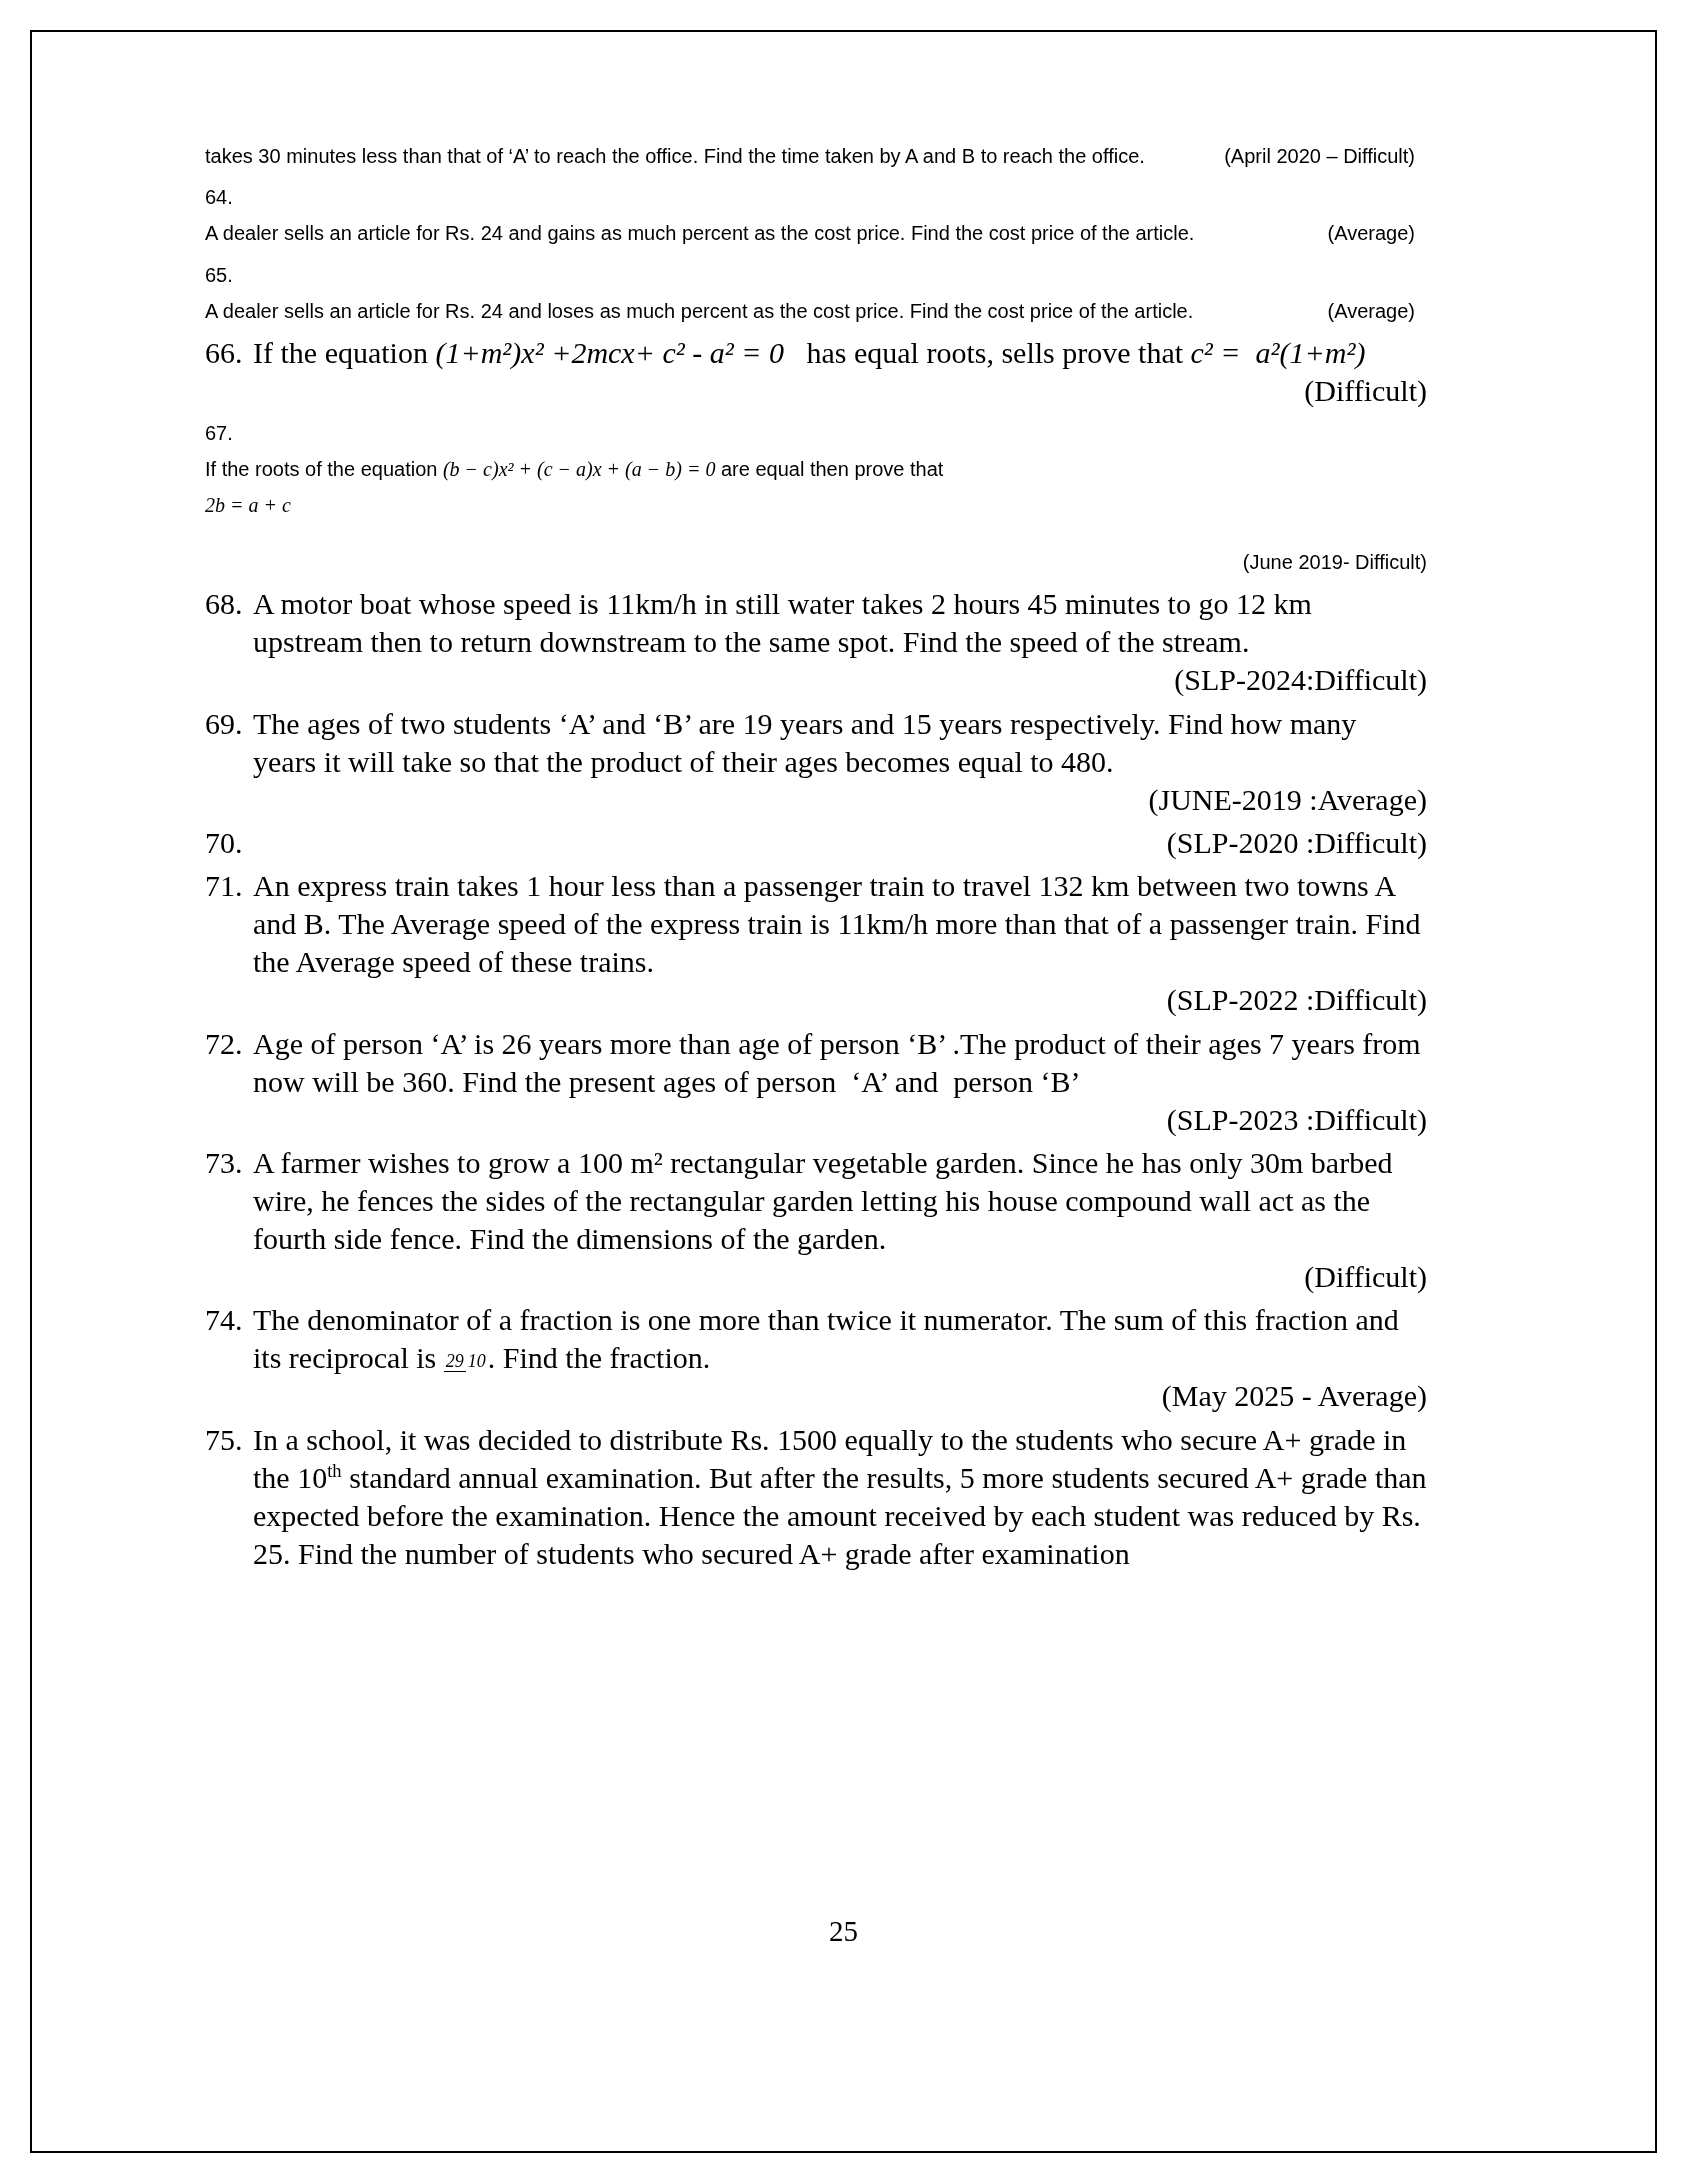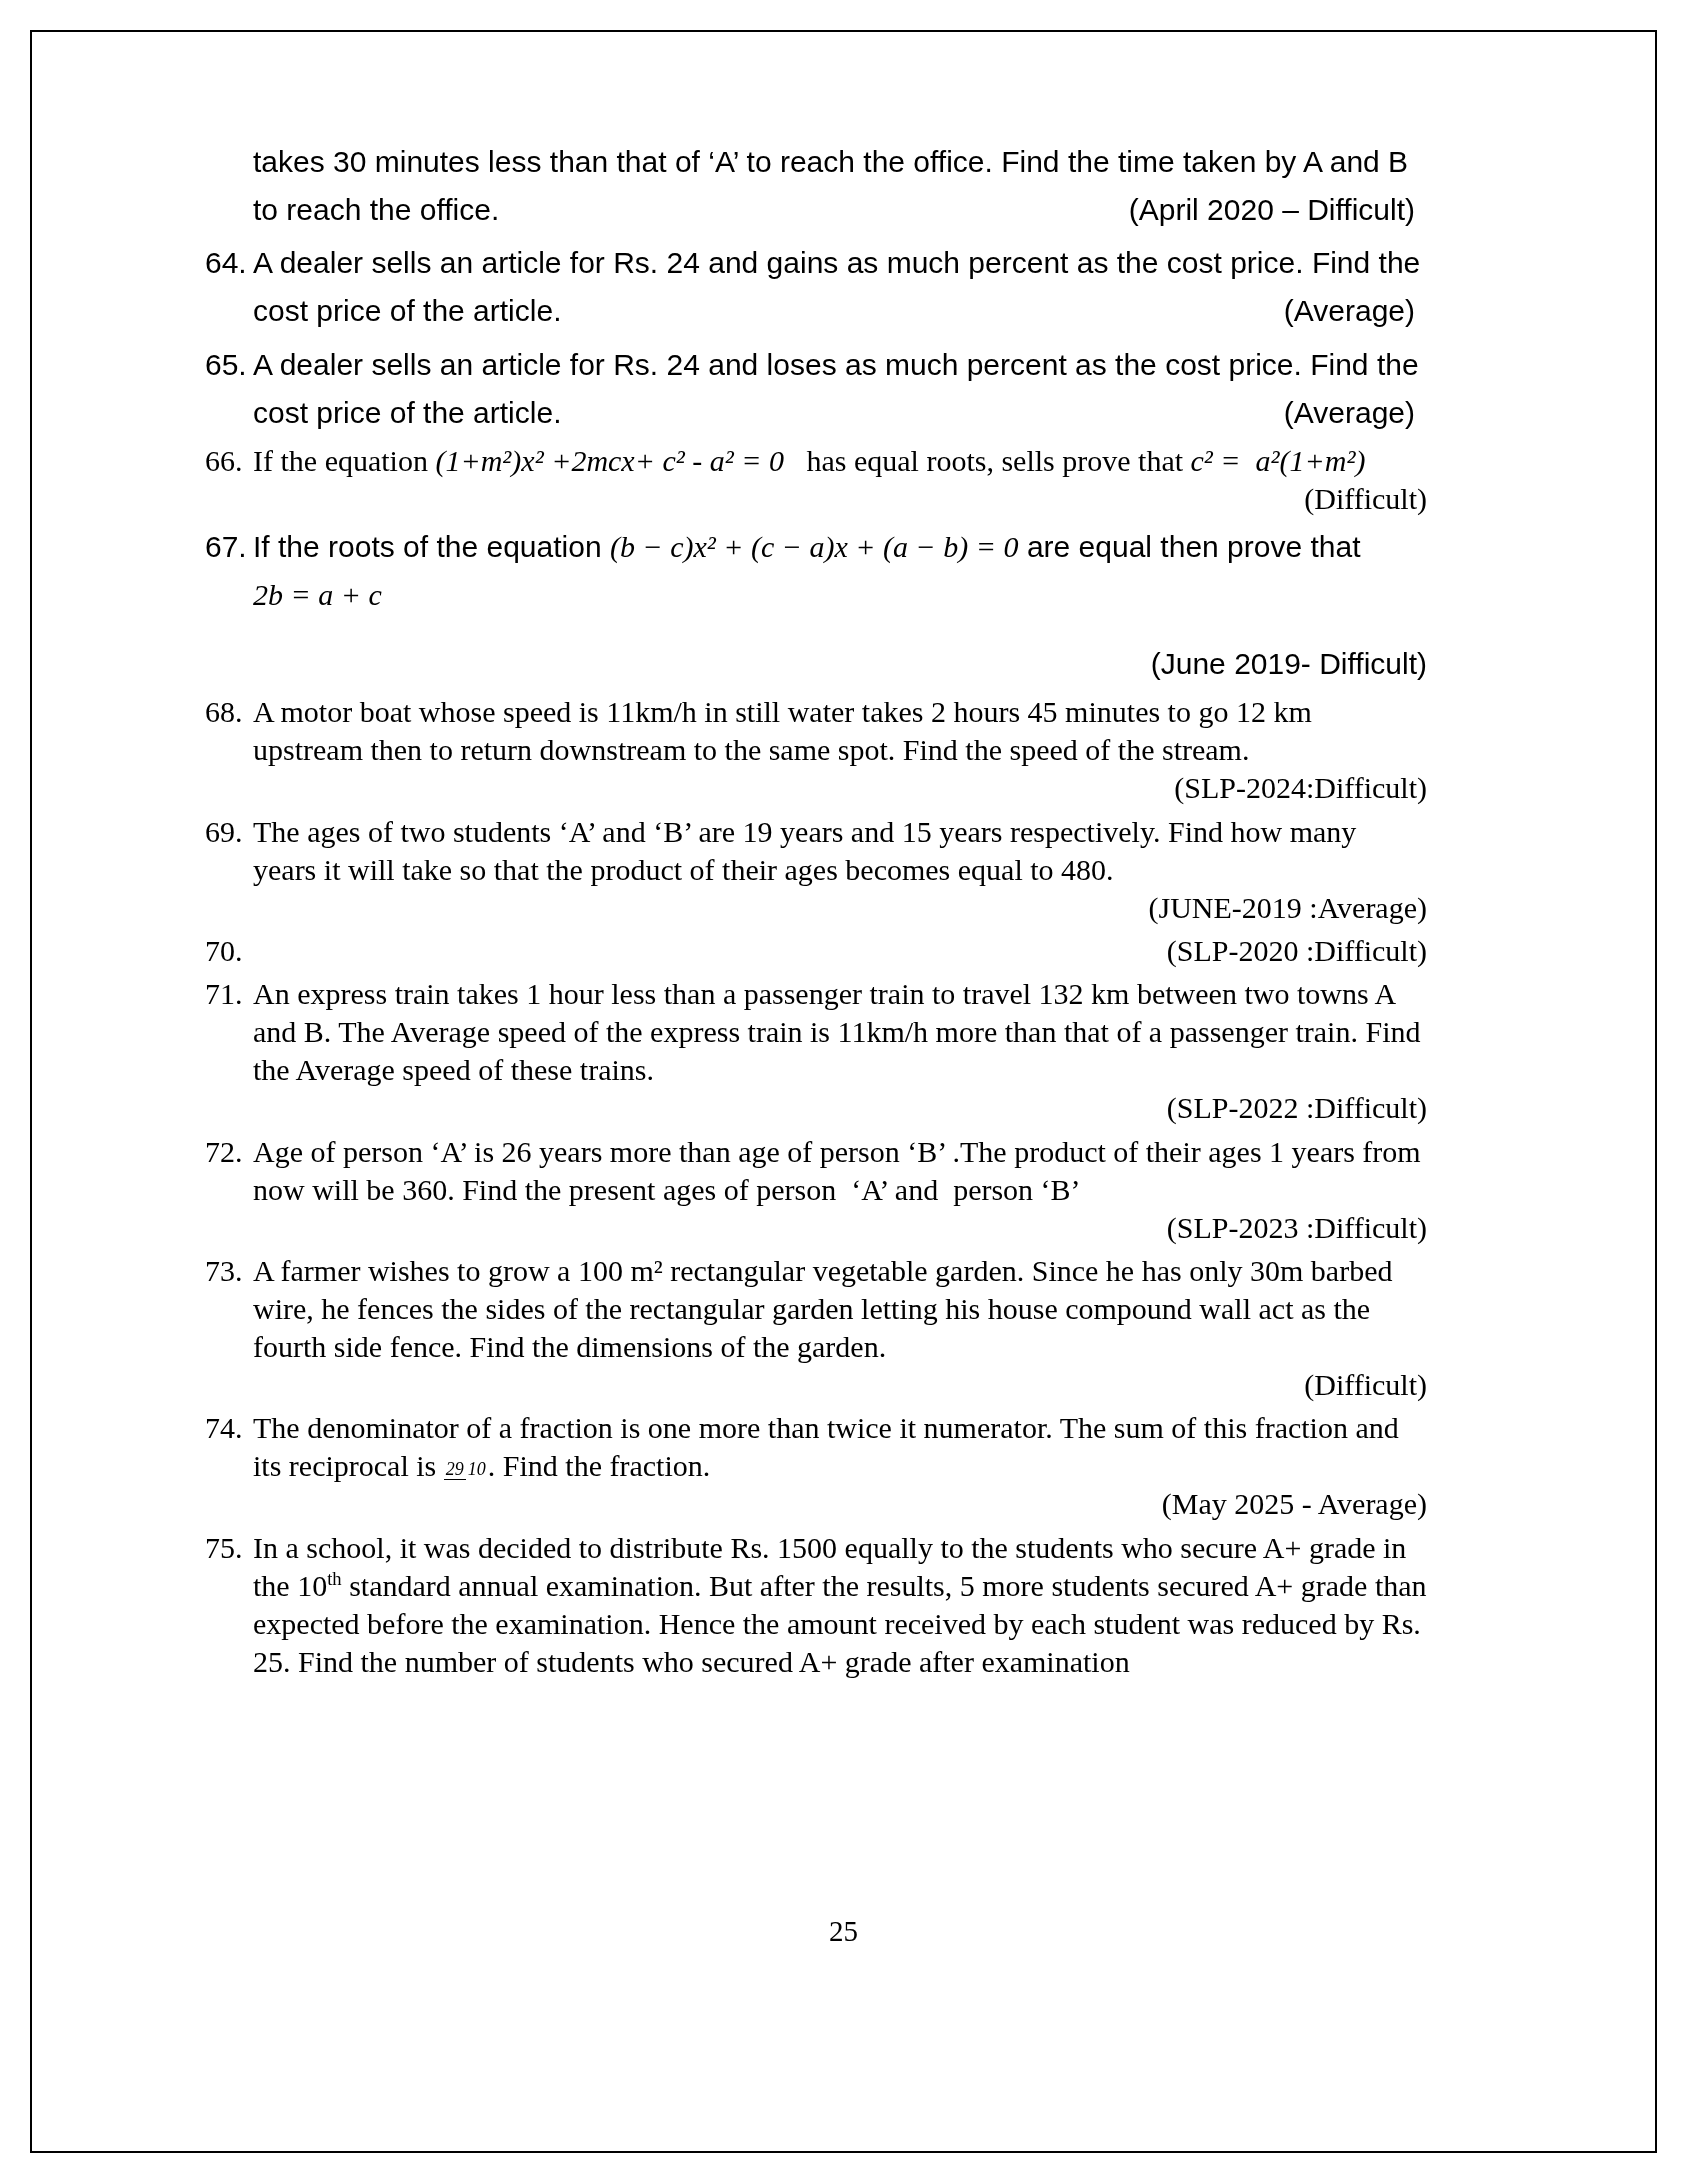--- a/index.html
+++ b/index.html
@@ -28,21 +28,21 @@
     flex: none;
   }
   .q-body {
     flex: 1;
     min-width: 0;
   }
   .q-text, .q-text2 {
     position: relative;
     white-space: pre-wrap;
   }
-  .sans { font-family: "Liberation Sans", sans-serif; font-size: 30px; line-height: 48px; }
+  .sans { font-family: "Liberation Sans", sans-serif; font-size: 20px; line-height: 36px; flex-direction: column; }
   .serif { font-family: "Liberation Serif", serif; font-size: 30px; line-height: 38px; }
   .math { font-family: "Liberation Serif", serif; font-style: italic; }
   .sup { vertical-align: super; font-size: 0.62em; line-height: 0; }
   .tag-abs { position: absolute; right: 12px; bottom: 0; }
   .q-tag { text-align: right; }
   .q-tag.gap { margin-top: 21px; }
   .frac {
     display: inline-flex;
     flex-direction: row;
     text-align: center;
@@ -123,21 +123,21 @@
       <div class="q serif">
         <div class="q-num">71.</div>
         <div class="q-body">
           <div class="q-text"><span class="plain">An express train takes 1 hour less than a passenger train to travel 132 km between two towns A and B. The Average speed of the express train is 11km/h more than that of a passenger train. Find the Average speed of these trains.</span></div>
           <div class="q-tag">(SLP-2022 :Difficult)</div>
         </div>
       </div>
       <div class="q serif">
         <div class="q-num">72.</div>
         <div class="q-body">
-          <div class="q-text"><span class="plain">Age of person ‘A’ is 26 years more than age of person ‘B’ .The product of their ages 1 years from now will be 360. Find the present ages of person  ‘A’ and  person ‘B’</span></div>
+          <div class="q-text"><span class="plain">Age of person ‘A’ is 26 years more than age of person ‘B’ .The product of their ages 7 years from now will be 360. Find the present ages of person  ‘A’ and  person ‘B’</span></div>
           <div class="q-tag">(SLP-2023 :Difficult)</div>
         </div>
       </div>
       <div class="q serif">
         <div class="q-num">73.</div>
         <div class="q-body">
           <div class="q-text"><span class="plain">A farmer wishes to grow a 100 m² rectangular vegetable garden. Since he has only 30m barbed wire, he fences the sides of the rectangular garden letting his house compound wall act as the fourth side fence. Find the dimensions of the garden.</span></div>
           <div class="q-tag">(Difficult)</div>
         </div>
       </div>

